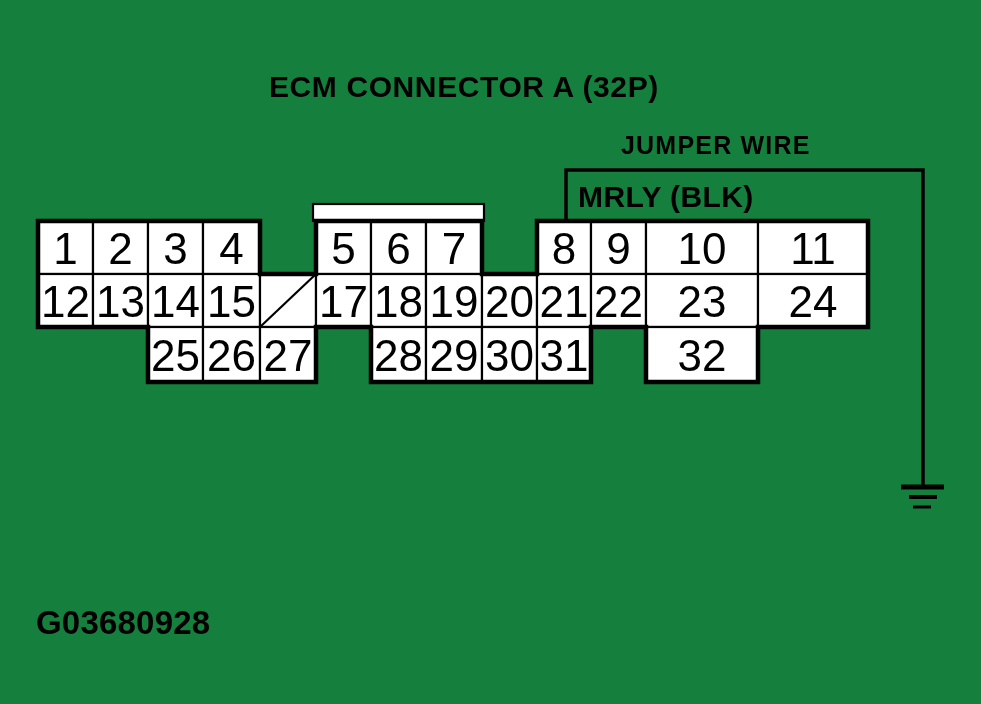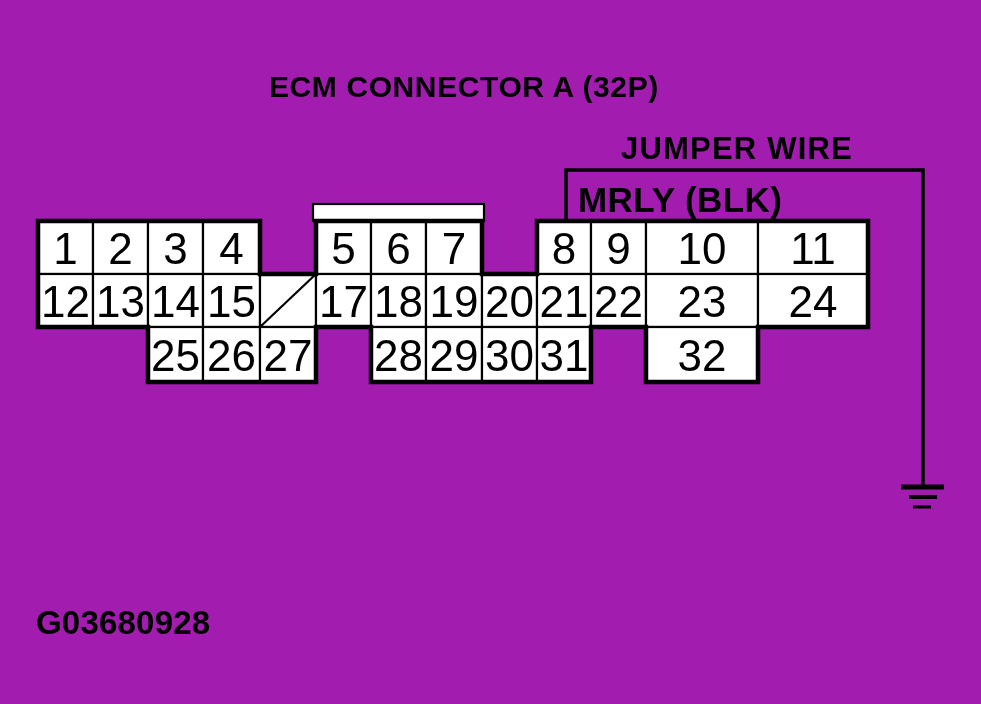--- a/index.html
+++ b/index.html
@@ -4,37 +4,37 @@
 <style>
   html, body {
     margin: 0;
     padding: 0;
     background: #ffffff;
   }
   .canvas {
     position: relative;
     width: 981px;
     height: 704px;
-    background: #a21caf;
+    background: #15803d;
     overflow: hidden;
     font-family: "Liberation Sans", sans-serif;
     color: #000000;
   }
   .abs { position: absolute; white-space: nowrap; }
   .title {
     left: 269px; top: 70px;
     font-size: 30px; font-weight: bold; letter-spacing: 0.6px;
   }
   .jumper-label {
     left: 621px; top: 131px;
-    font-size: 31px; font-weight: bold; letter-spacing: 1.2px;
+    font-size: 25px; font-weight: bold; letter-spacing: 1.2px;
   }
   .mrly-label {
     left: 578px; top: 180px;
-    font-size: 35px; font-weight: bold; letter-spacing: 0.4px;
+    font-size: 30px; font-weight: bold; letter-spacing: 0.4px;
   }
   .caption {
     left: 245px; top: 552px;
     font-size: 32px; font-weight: normal; letter-spacing: 0.3px;
   }
   .figure-id {
     left: 36px; top: 604px;
     font-size: 33px; font-weight: bold; letter-spacing: 0.2px;
   }
   #connector-svg {

